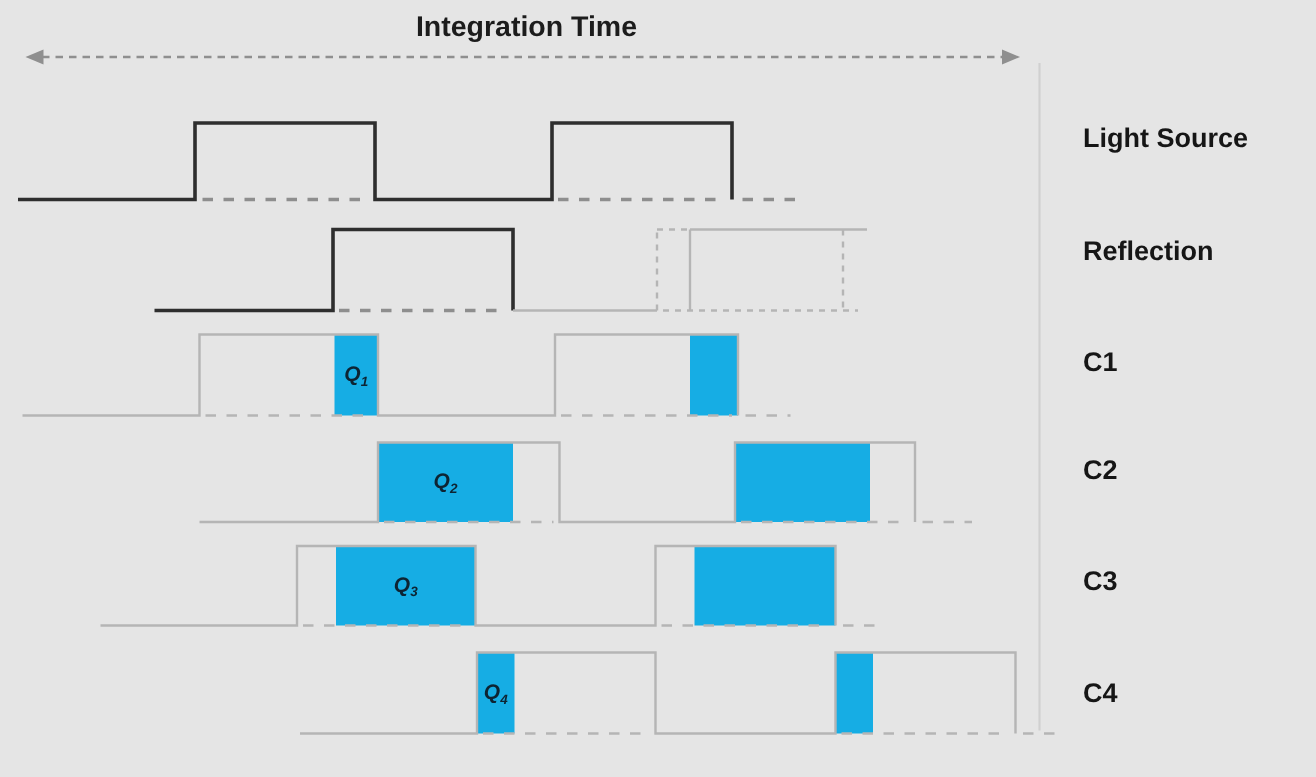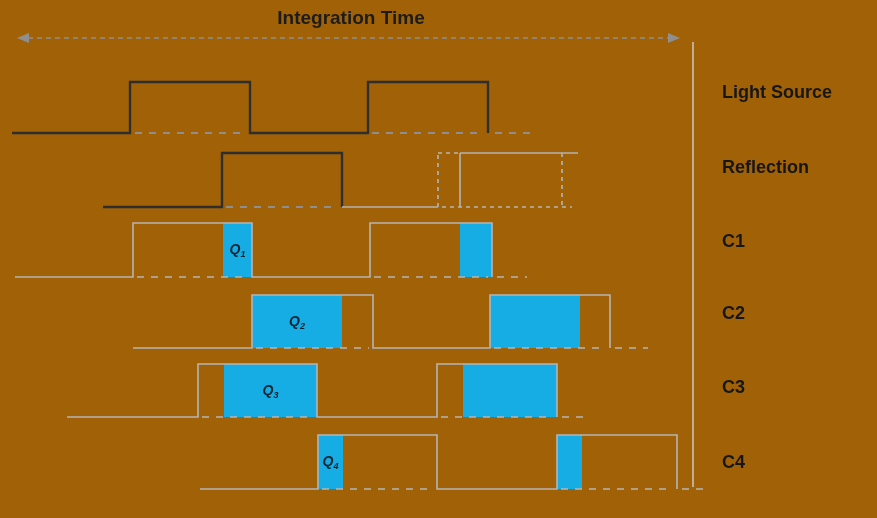--- a/index.html
+++ b/index.html
@@ -1,19 +1,19 @@
 <!DOCTYPE html>
 <html><head>
 <meta charset="utf-8">
 <style>
   html, body { margin: 0; padding: 0; background: #ffffff; }
   .stage {
     position: relative;
     width: 877px; height: 518px;
-    background: #a16207;
+    background: #e5e5e5;
     font-family: "Liberation Sans", sans-serif;
     overflow: hidden;
   }
   svg { display: block; }
   .diagram-title {
     font-family: "Liberation Sans", sans-serif;
     font-size: 19px;
     font-weight: bold;
     fill: #1c1c1c;
   }

